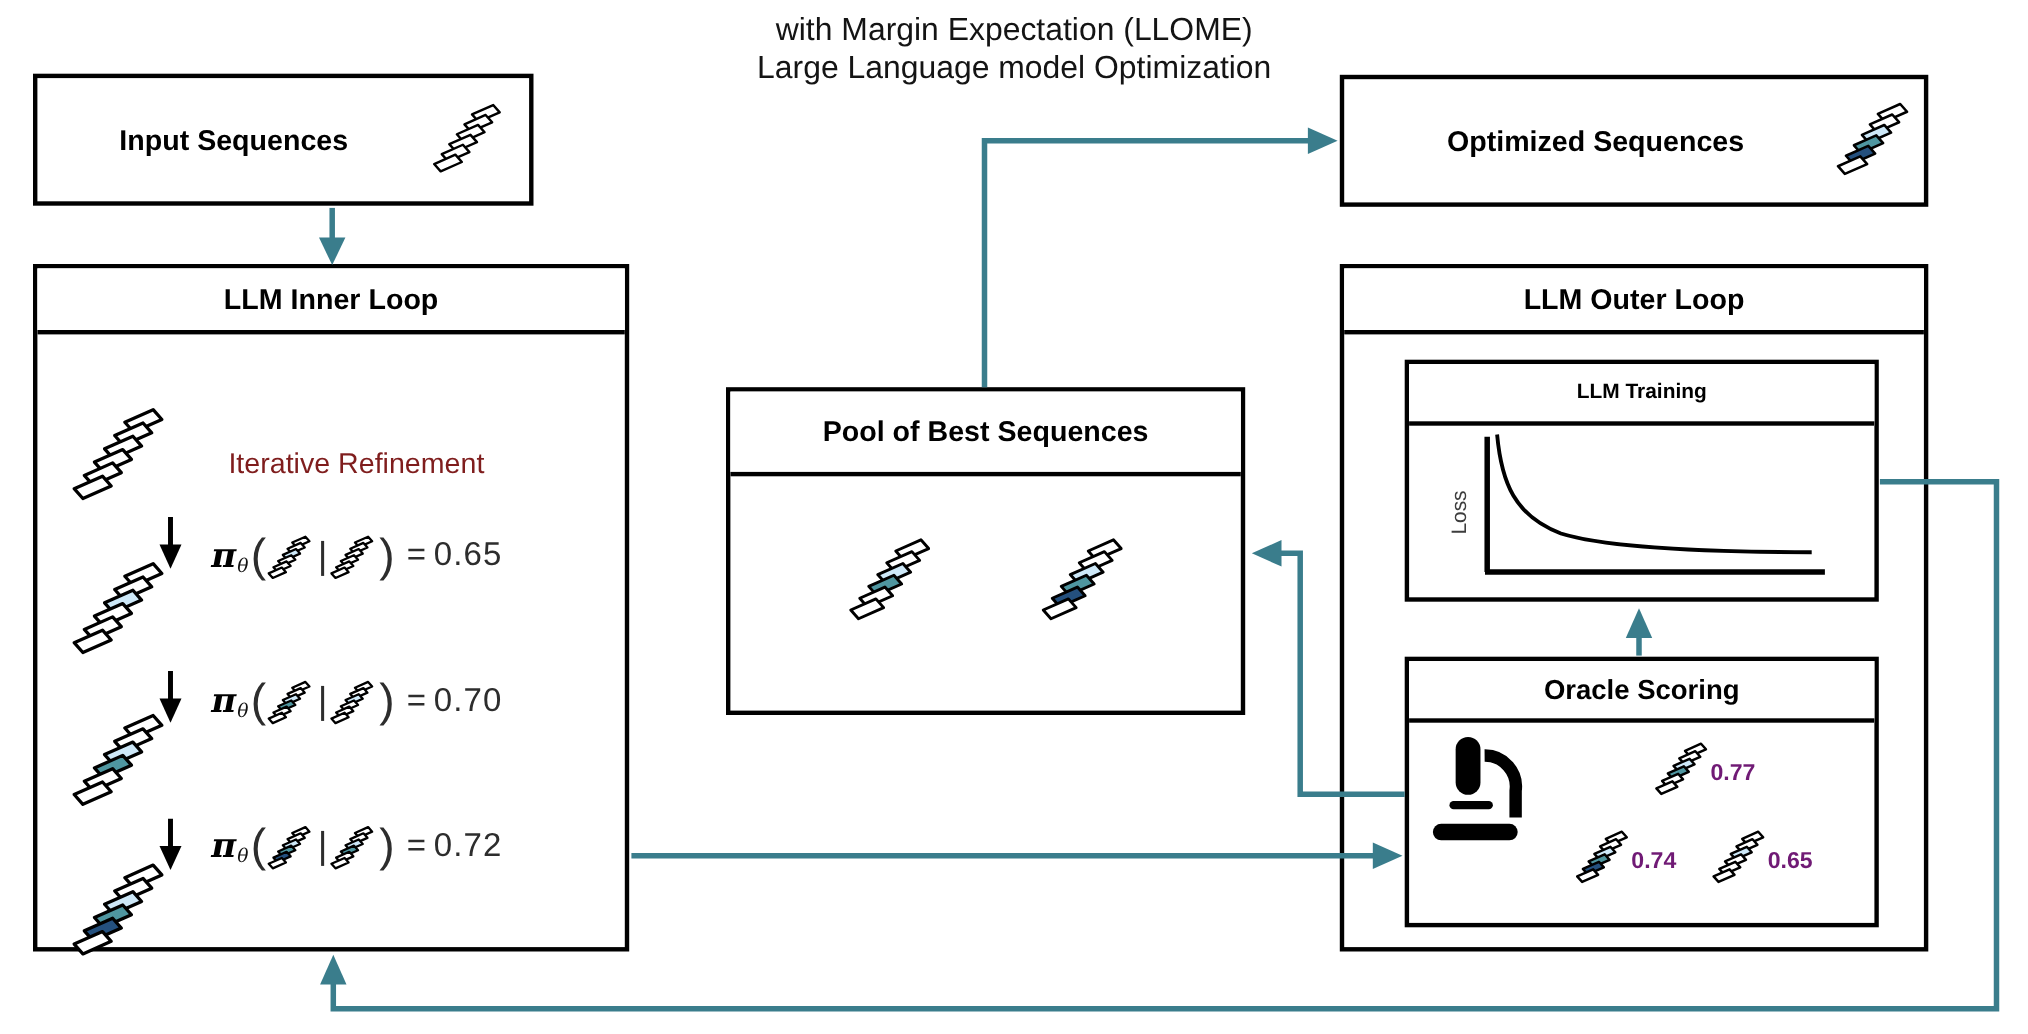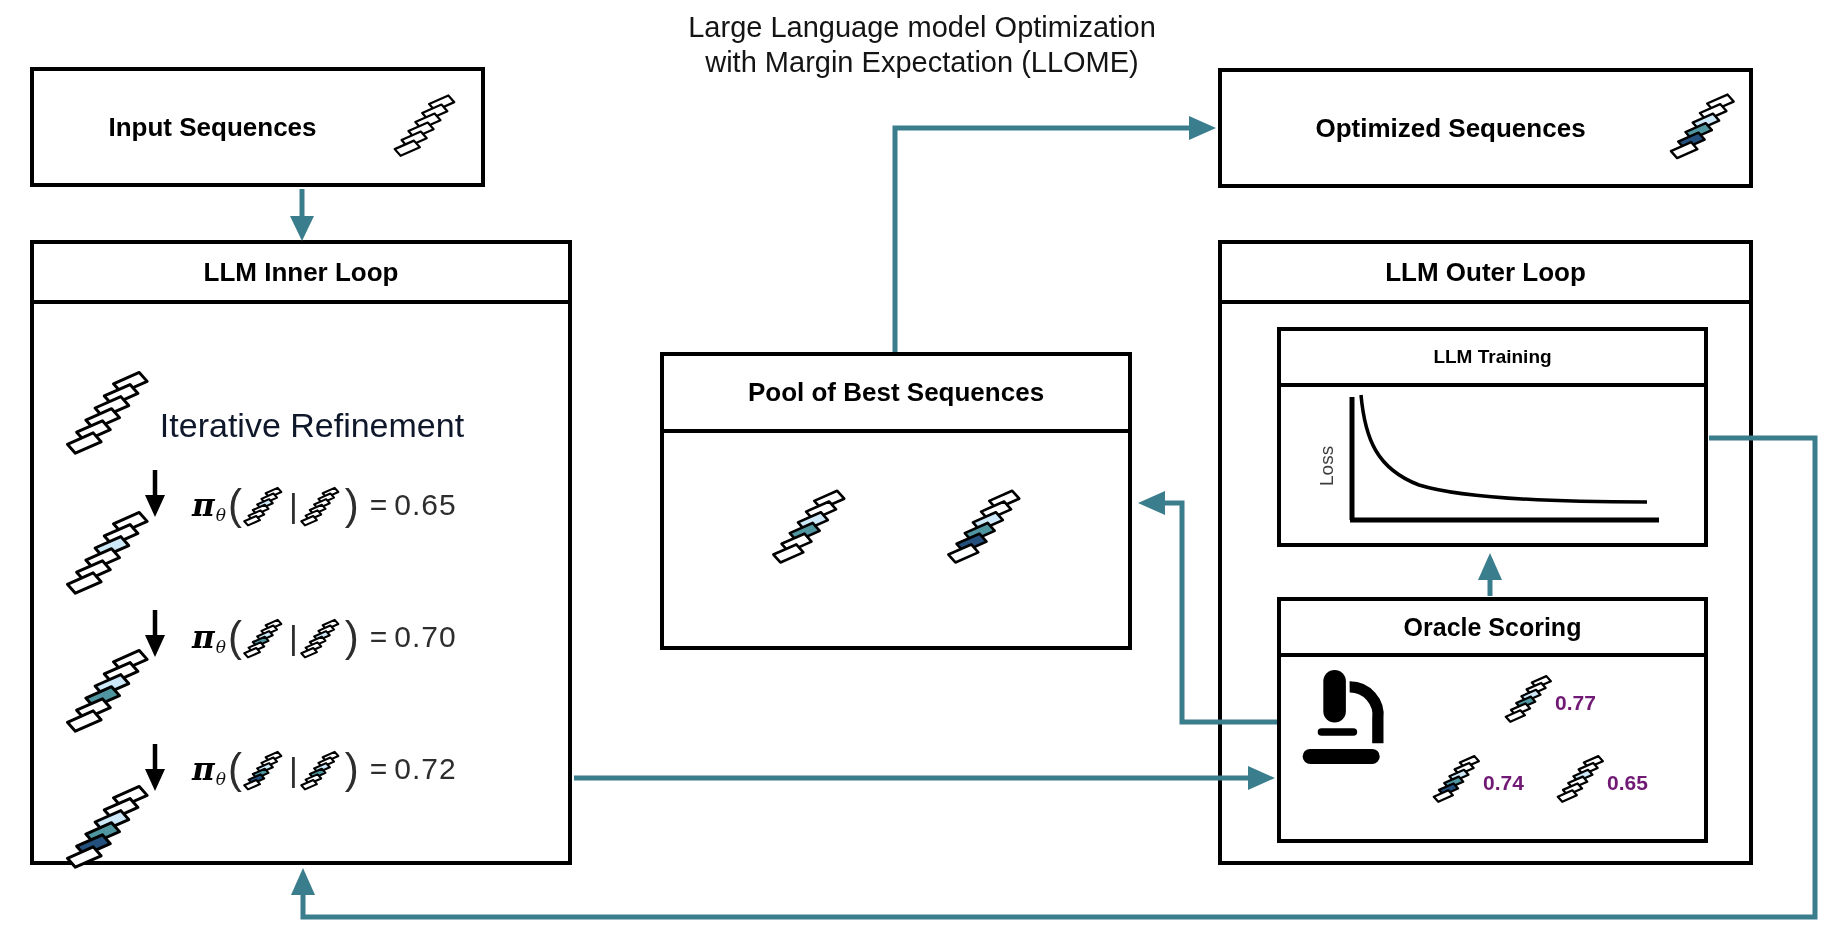--- a/index.html
+++ b/index.html
@@ -13,22 +13,22 @@
   }
   .box{position:absolute;background:#fff;border:4px solid #000;box-sizing:border-box;z-index:1;}
   .box-header{
     border-bottom:4px solid #000;display:flex;align-items:center;justify-content:center;
     font-weight:bold;font-size:26px;box-sizing:border-box;background:#fff;
   }
   .plain-box{display:flex;align-items:center;justify-content:center;font-weight:bold;font-size:26px;}
   .content{position:relative;}
 
   
-  .subtitle{position:absolute;left:108px;top:102px;width:340px;text-align:center;
-    font-size:34px;color:#0f172a;font-weight:400;}
+  .subtitle{position:absolute;left:120px;top:102px;width:340px;text-align:center;
+    font-size:26px;color:#7f1d1d;font-weight:400;}
   .chain-helix{position:absolute;width:104px;height:104px;}
   .chain-arrow{position:absolute;}
   .formula{position:absolute;height:58px;display:flex;align-items:center;}
   .fpi{font-size:31px;font-family:"DejaVu Serif",serif;font-style:italic;font-weight:bold;color:#000;}
   .fsub{font-size:17px;font-family:"DejaVu Serif",serif;font-style:italic;color:#111;
     position:relative;top:10px;margin:0 2px 0 1px;}
   .fparen{font-size:42px;font-weight:400;color:#2d2d2d;line-height:1;}
   .fbar{font-size:34px;color:#2d2d2d;margin:0 1px;}
   .feq{font-size:30px;color:#2d2d2d;margin:0 7px 0 11px;}
   .fval{font-size:30px;color:#2d2d2d;letter-spacing:1px;}
@@ -45,22 +45,22 @@
   .arrow-line{stroke:var(--arrow,#3a7d8c);stroke-width:5;fill:none;}
   .arrow-head{fill:var(--arrow,#3a7d8c);}
   .overlay{position:absolute;left:0;top:0;z-index:10;pointer-events:none;}
 </style>
 </head>
 <body>
 
 <div class="canvas">
 
   <div class="title">
+    <div>with Margin Expectation (LLOME)</div>
     <div>Large Language model Optimization</div>
-    <div>with Margin Expectation (LLOME)</div>
   </div>
 
   <div class="box plain-box" style="left:30px;top:67px;width:455px;height:120px;">
     <span style="margin-right:90px;">Input Sequences</span>
     <span class="corner-helix" style="right:16px;top:16px;width:74px;height:88px;">
         <svg viewBox="0 -4 100 105" preserveAspectRatio="xMidYMid meet">
           <polygon points="59.5,21.0 85.5,9.5 77.5,0.5 51.5,12.0" fill="#ffffff" stroke="#000000" stroke-width="3" stroke-linejoin="round"></polygon>
           <polygon points="50.2,33.2 76.2,21.7 68.2,12.7 42.2,24.2" fill="#ffffff" stroke="#000000" stroke-width="3" stroke-linejoin="round"></polygon>
           <polygon points="40.9,45.4 66.9,33.9 58.9,24.9 32.9,36.4" fill="#ffffff" stroke="#000000" stroke-width="3" stroke-linejoin="round"></polygon>
           <polygon points="31.6,57.6 57.6,46.1 49.6,37.1 23.6,48.6" fill="#ffffff" stroke="#000000" stroke-width="3" stroke-linejoin="round"></polygon>

